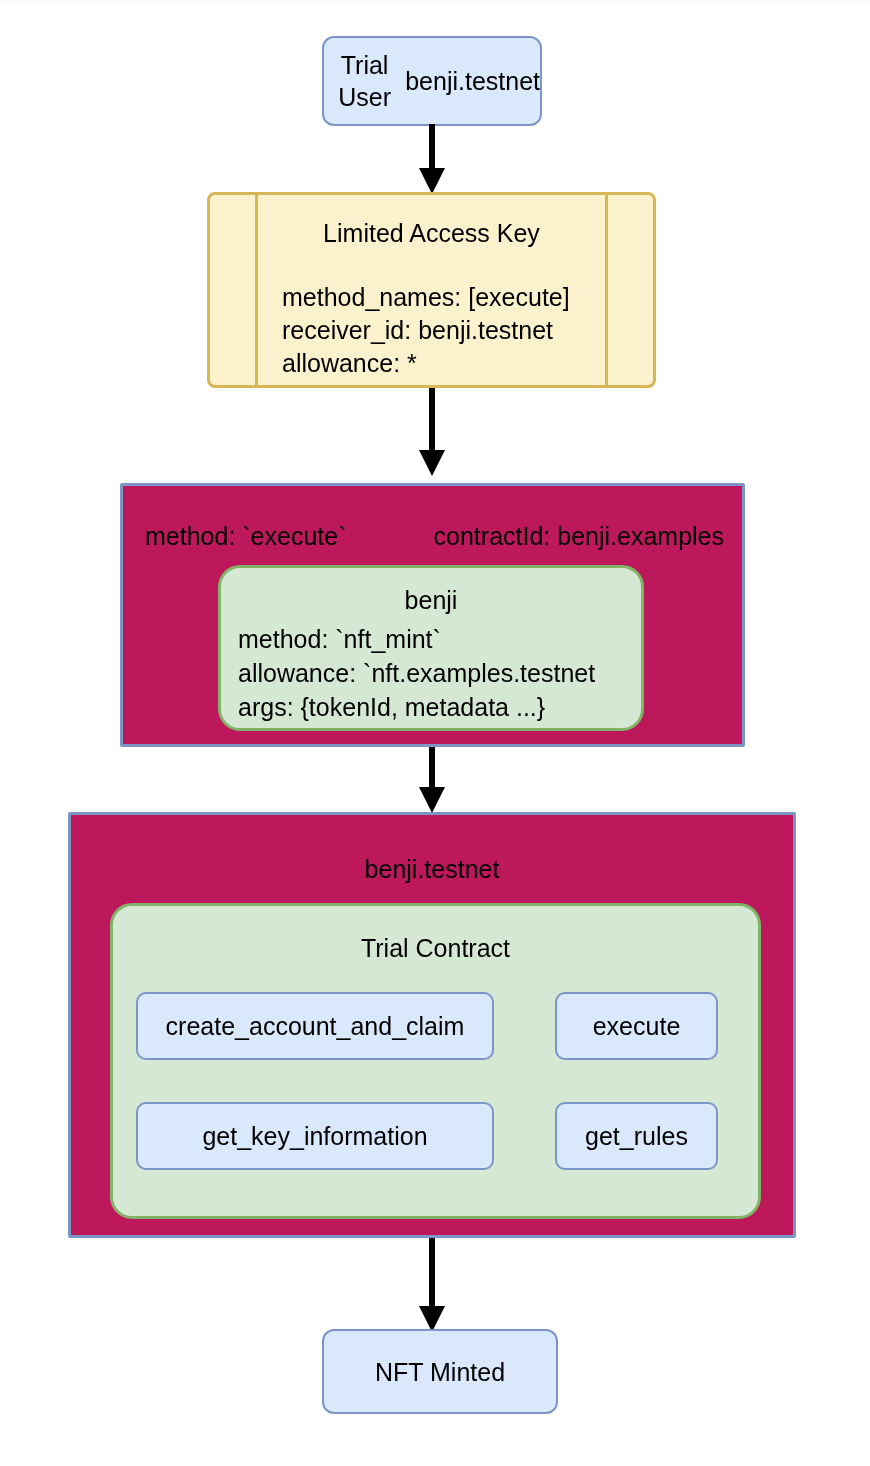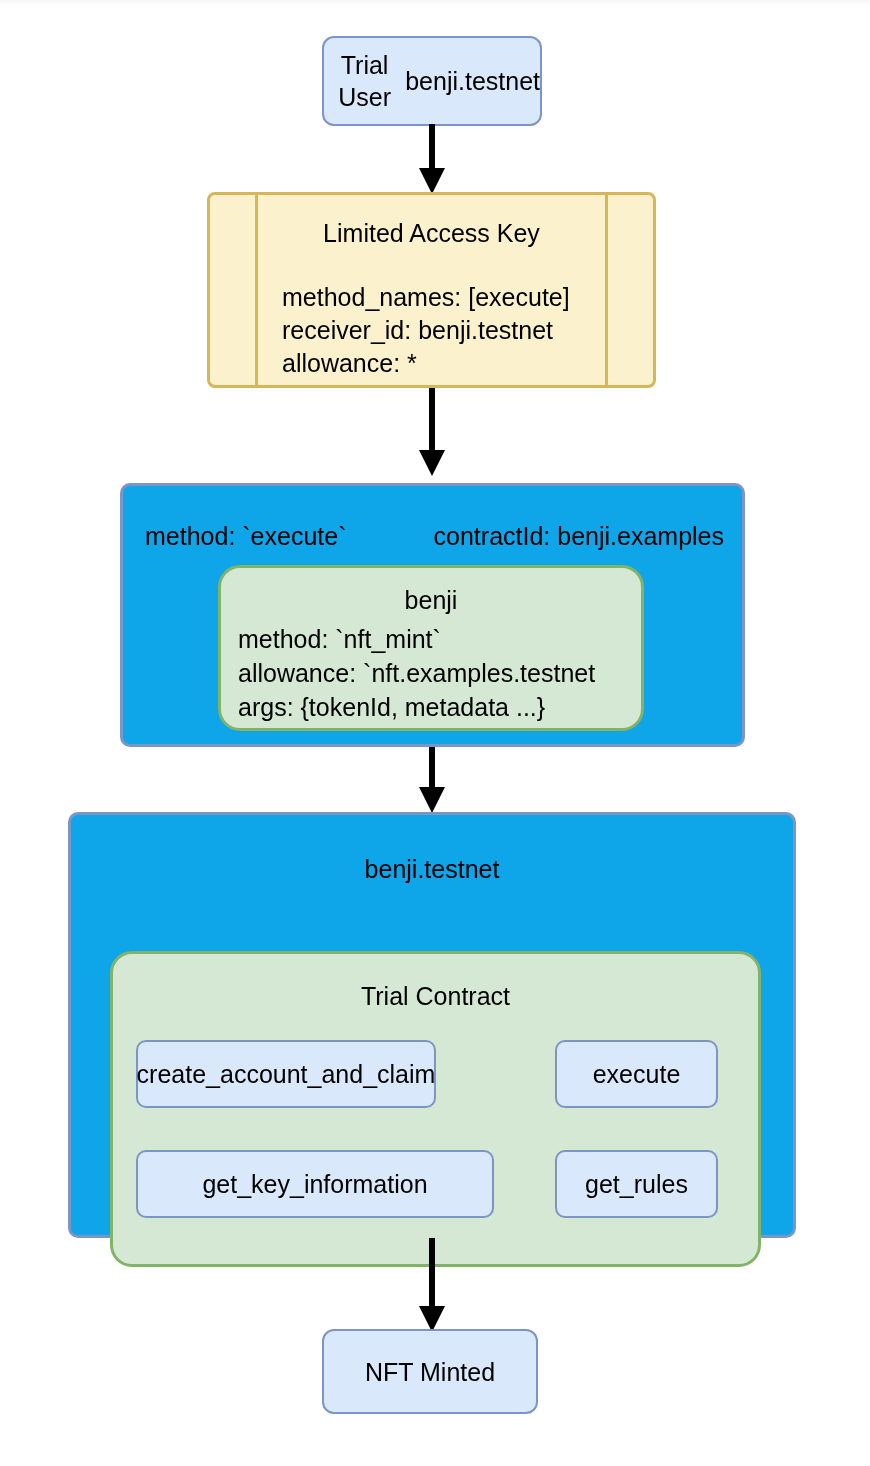--- a/index.html
+++ b/index.html
@@ -79,23 +79,23 @@
     left: 72px;
     top: 86px;
     text-align: left;
     font-size: 25px;
     color: #000;
     line-height: 1.32;
   }
 
   
   .n-blue-panel {
-    background: #0ea5e9;
+    background: #be185d;
     border: 3px solid #7b96c6;
-    border-radius: 10px;
+    border-radius: 2px;
     display: block;
     padding-left: 38px;
   }
 
   
   .n-green-panel {
     background: #d5e8d4;
     border: 3.5px solid #82b366;
     border-radius: 22px;
     display: block;
@@ -197,25 +197,25 @@
 
   <svg class="arrow" style="left:414px; top:747px; width:36px; height:68px;" viewBox="0 0 36 68">
     <line x1="18" y1="0" x2="18" y2="48" stroke="#000000" stroke-width="6"></line>
     <polygon points="18,66 5,40 31,40" fill="#000000"></polygon>
   </svg>
 
   <div class="node n-blue-panel" style="left:68px; top:812px; width:728px; height:426px;">
 
     <div class="centered-title" style="top:38px;">benji.testnet</div>
 
-    <div class="n-green-panel" style="position:absolute; left:39px; top:88px; width:645px; height:310px;margin-top:48px;">
+    <div class="n-green-panel" style="position:absolute; left:39px; top:88px; width:645px; height:310px;">
 
       <div class="centered-title" style="top:26px;">Trial Contract</div>
 
-      <div class="chip" style="left:23px; top:86px; width:300px; height:68px;text-align:right;">
+      <div class="chip" style="left:23px; top:86px; width:358px; height:68px;text-align:right;">
         <span>create_account_and_claim</span>
       </div>
 
       <div class="chip" style="left:442px; top:86px; width:163px; height:68px;">
         <span>execute</span>
       </div>
 
       <div class="chip" style="left:23px; top:196px; width:358px; height:68px;text-align:right;">
         <span>get_key_information</span>
       </div>
@@ -224,17 +224,17 @@
         <span>get_rules</span>
       </div>
     </div>
   </div>
 
   <svg class="arrow" style="left:414px; top:1238px; width:36px; height:96px;" viewBox="0 0 36 96">
     <line x1="18" y1="0" x2="18" y2="76" stroke="#000000" stroke-width="6"></line>
     <polygon points="18,94 5,68 31,68" fill="#000000"></polygon>
   </svg>
 
-  <div class="node n-blue-round" style="left:322px; top:1329px; width:216px; height:85px;">
+  <div class="node n-blue-round" style="left:322px; top:1329px; width:236px; height:85px;">
     <div>NFT Minted</div>
   </div>
 
 </div>
 
 </body></html>

